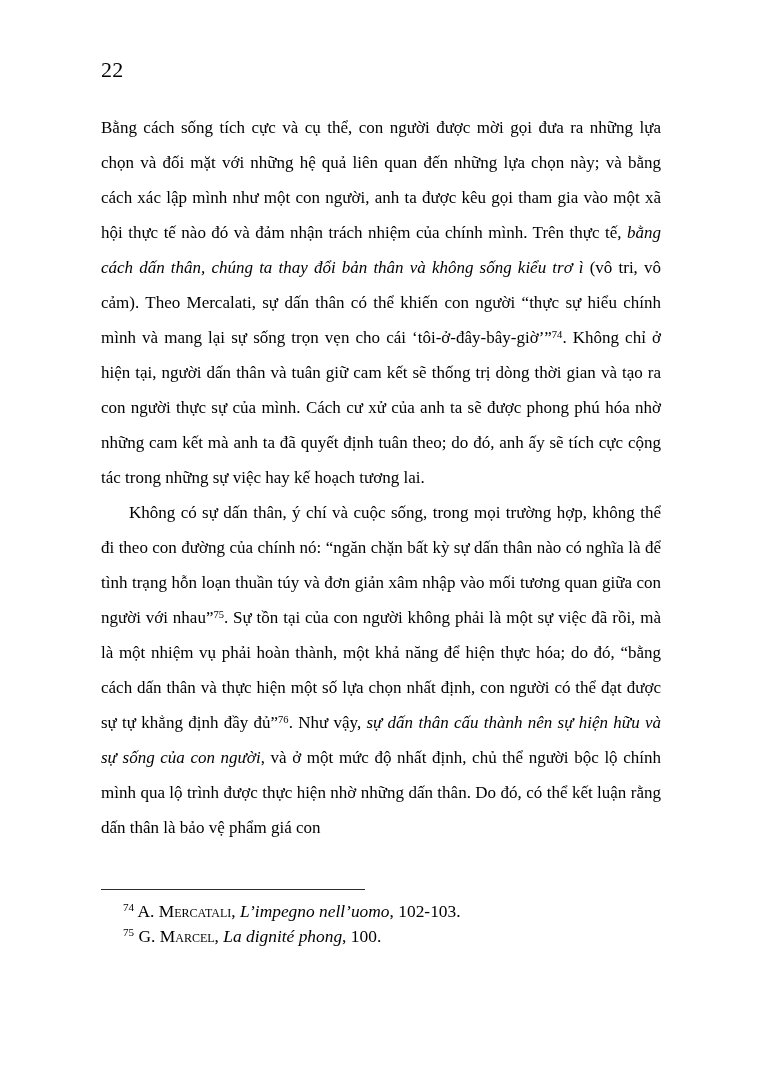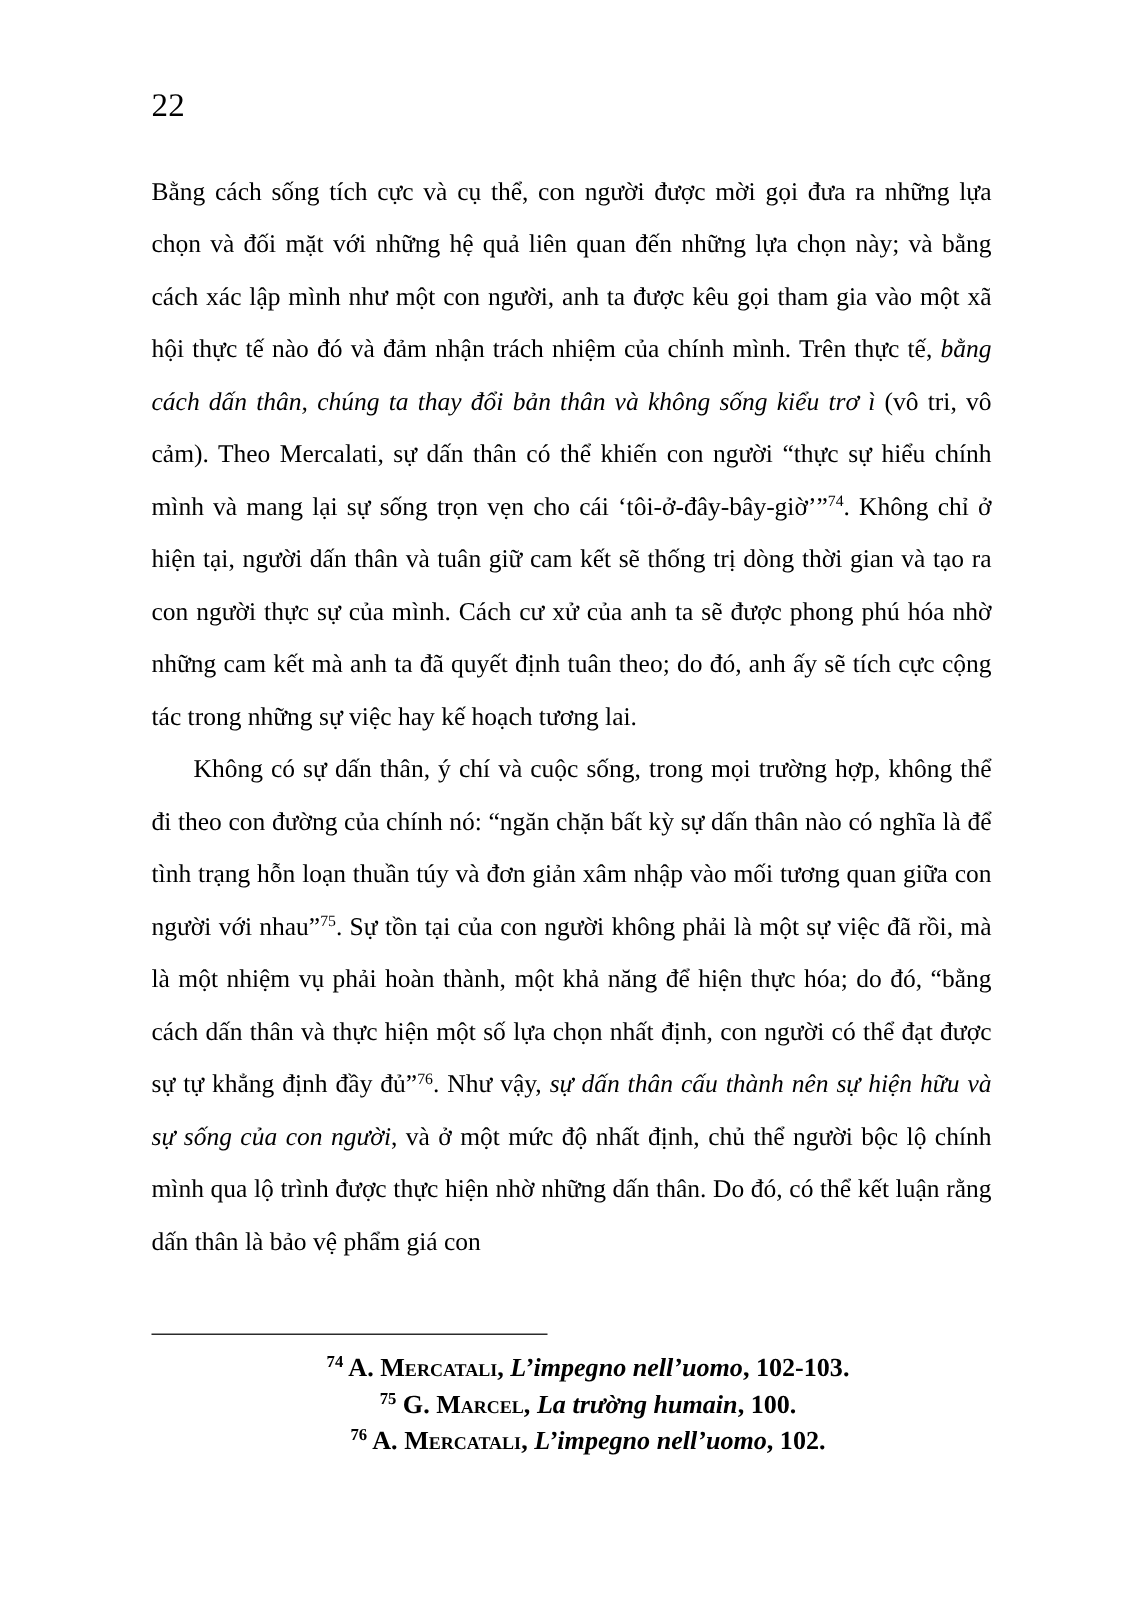--- a/index.html
+++ b/index.html
@@ -80,23 +80,22 @@
   }
   .fnlist {
     margin: 0;
     padding: 0;
     list-style: none;
   }
   .fnitem {
     font-size: 17.4px;
     line-height: 24.6px;
     text-indent: 22px;
-    text-align: center;
+    text-align: left;
     white-space: normal;
-    font-weight: bold;
   }
   .fnitem sup {
     font-size: 0.64em;
     vertical-align: 0.52em;
     line-height: 0;
   }
   .sc {
     font-variant: small-caps;
     font-variant-caps: small-caps;
   }
@@ -113,18 +112,17 @@
 
   <div class="textblock">
     <p class="para" id="para-0"><span>Bằng cách sống tích cực và cụ thể, con người được mời gọi đưa ra những lựa chọn và đối mặt với những hệ quả liên quan đến những lựa chọn này; và bằng cách xác lập mình như một con người, anh ta được kêu gọi tham gia vào một xã hội thực tế nào đó và đảm nhận trách nhiệm của chính mình. Trên thực tế, </span><span class="it">bằng cách dấn thân, chúng ta thay đổi bản thân và không sống kiểu trơ ì</span><span> (vô tri, vô cảm). Theo Mercalati, sự dấn thân có thể khiến con người “thực sự hiểu chính mình và mang lại sự sống trọn vẹn cho cái ‘tôi-ở-đây-bây-giờ’”</span><sup class="fnref">74</sup><span>. Không chỉ ở hiện tại, người dấn thân và tuân giữ cam kết sẽ thống trị dòng thời gian và tạo ra con người thực sự của mình. Cách cư xử của anh ta sẽ được phong phú hóa nhờ những cam kết mà anh ta đã quyết định tuân theo; do đó, anh ấy sẽ tích cực cộng tác trong những sự việc hay kế hoạch tương lai.</span></p>
     <p class="para indent" id="para-1"><span>Không có sự dấn thân, ý chí và cuộc sống, trong mọi trường hợp, không thể đi theo con đường của chính nó: “ngăn chặn bất kỳ sự dấn thân nào có nghĩa là để tình trạng hỗn loạn thuần túy và đơn giản xâm nhập vào mối tương quan giữa con người với nhau”</span><sup class="fnref">75</sup><span>. Sự tồn tại của con người không phải là một sự việc đã rồi, mà là một nhiệm vụ phải hoàn thành, một khả năng để hiện thực hóa; do đó, “bằng cách dấn thân và thực hiện một số lựa chọn nhất định, con người có thể đạt được sự tự khẳng định đầy đủ”</span><sup class="fnref">76</sup><span>. Như vậy, </span><span class="it">sự dấn thân cấu thành nên sự hiện hữu và sự sống của con người</span><span>, và ở một mức độ nhất định, chủ thể người bộc lộ chính mình qua lộ trình được thực hiện nhờ những dấn thân. Do đó, có thể kết luận rằng dấn thân là bảo vệ phẩm giá con</span></p>
   </div>
 
   <div class="footnotes">
     <div class="fnrule"></div>
     <ul class="fnlist" id="fn-list">
         <li class="fnitem"><sup>74</sup> <span>A. </span><span class="sc">Mercatali</span><span>, </span><span class="fnit">L’impegno nell’uomo</span><span>, 102-103.</span></li>
-        <li class="fnitem"><sup>75</sup> <span>G. </span><span class="sc">Marcel</span><span>, </span><span class="fnit">La trường humain</span><span>, 100.</span></li>
-        <li class="fnitem"><sup>76</sup> <span>A. </span><span class="sc">Mercatali</span><span>, </span><span class="fnit">L’impegno nell’uomo</span><span>, 102.</span></li>
+        <li class="fnitem"><sup>75</sup> <span>G. </span><span class="sc">Marcel</span><span>, </span><span class="fnit">La dignité phong</span><span>, 100.</span></li>
       </ul>
   </div>
 
 </div>
 
 </body></html>

